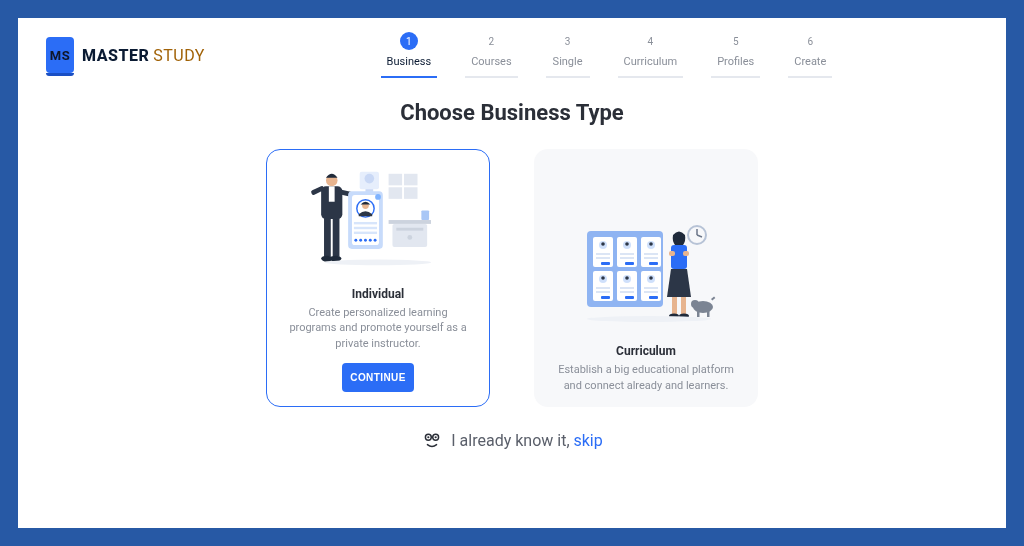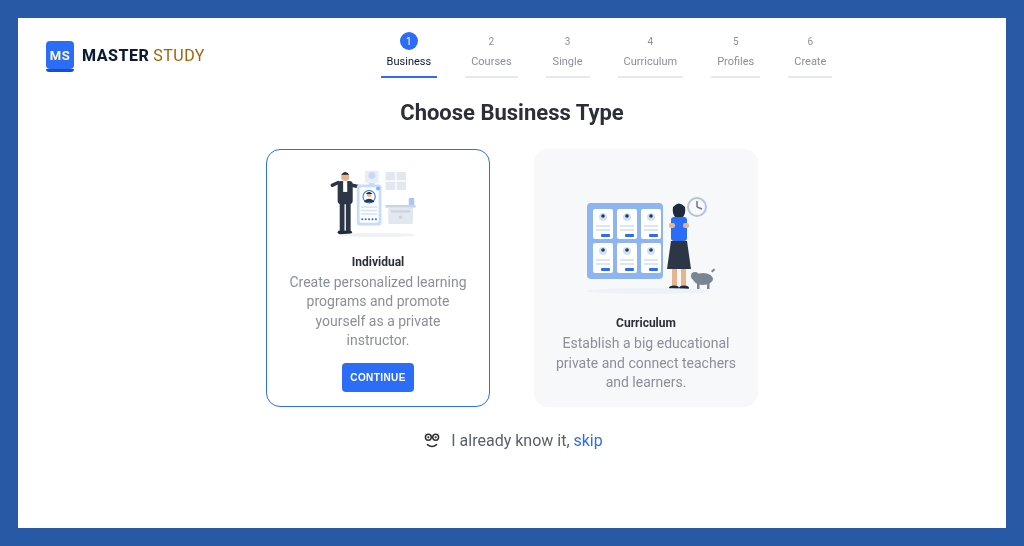--- a/index.html
+++ b/index.html
@@ -28,25 +28,25 @@
     }
     .logo {
       display: flex;
       align-items: center;
       gap: 8px;
       font-weight: 800;
       letter-spacing: 0.5px;
       color: #0b1b33;
     }
     .logo-badge {
-      width: 28px; height: 28px;
+      width: 28px; height: 36px;
       background: #2b6df6;
       border-radius: 4px;
       display: flex; align-items: center; justify-content: center;
-      color: #fef9c3; font-size: 13px; font-weight: 700;
+      color: #0f172a; font-size: 13px; font-weight: 700;
       position: relative;
     }
     .logo-badge::after{
       content:"";
       position:absolute; left:0; right:0; bottom:-3px; height:3px;
       background:#1a4fc4; border-radius:0 0 4px 4px;
     }
     .logo-thin { font-weight: 400; margin-left: -4px; color:#a16207; }
     .stepper {
       display: flex;
@@ -104,21 +104,21 @@
     }
     .illus { width: 150px; height: 115px; }
     .card-title {
       margin-top: 8px;
       font-size: 12px;
       font-weight: 700;
       color: #2b2f38;
     }
     .card-desc {
       margin-top: 4px;
-      font-size: 14px;
+      font-size: 11px;
       line-height: 1.4;
       color: #8a8f99;
       padding: 0 4px;
     }
     .continue-btn {
       margin-top: 12px;
       background: #2b6df6;
       color: #fff;
       border: none;
       border-radius: 4px;
@@ -308,21 +308,21 @@
           <ellipse cx="113" cy="95" rx="5" ry="2.5" fill="#1f2a3a"></ellipse>
 
           <ellipse cx="132" cy="86" rx="10" ry="6" fill="#7b8493"></ellipse>
           <rect x="140" y="78" width="4" height="2" fill="#7b8493" transform="rotate(-40 140 78)"></rect>
           <circle cx="124" cy="83" r="4" fill="#7b8493"></circle>
           <rect x="126" y="90" width="2.5" height="6" fill="#7b8493"></rect>
           <rect x="136" y="90" width="2.5" height="6" fill="#7b8493"></rect>
           <ellipse cx="78" cy="98" rx="62" ry="3" fill="#eef1f6"></ellipse>
         </svg>
         <div class="card-title">Curriculum</div>
-        <div class="card-desc">Establish a big educational private and connect teachers and learners.</div>
+        <div class="card-desc">Establish a big educational platform and connect already and learners.</div>
       </div>
 
     </div>
 
     <div class="skip-row">
       <svg class="glasses" viewBox="0 0 24 24">
         <circle cx="8" cy="9" r="3.2" fill="none" stroke="#2b2f38" stroke-width="1.6"></circle>
         <circle cx="16" cy="9" r="3.2" fill="none" stroke="#2b2f38" stroke-width="1.6"></circle>
         <line x1="11" y1="9" x2="13" y2="9" stroke="#2b2f38" stroke-width="1.6"></line>
         <circle cx="8" cy="9" r="1.2" fill="#2b2f38"></circle>

